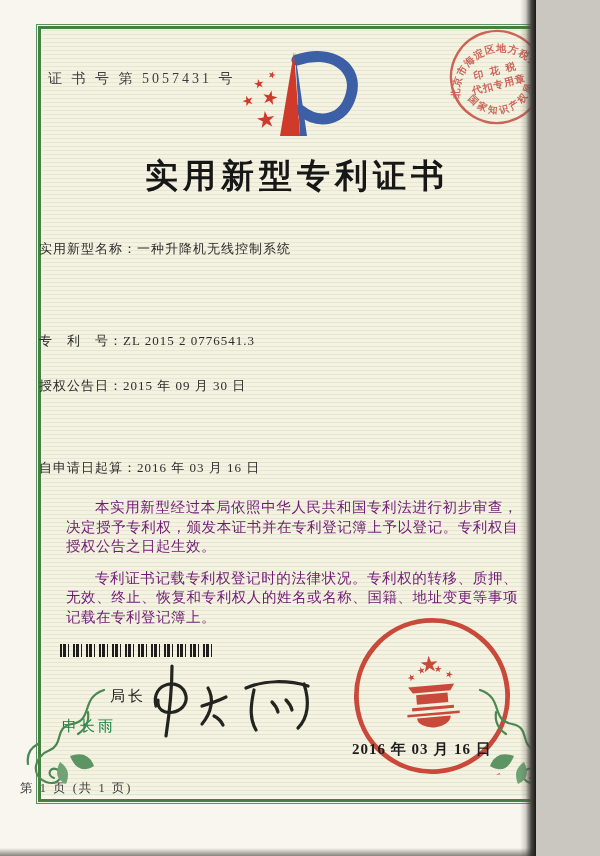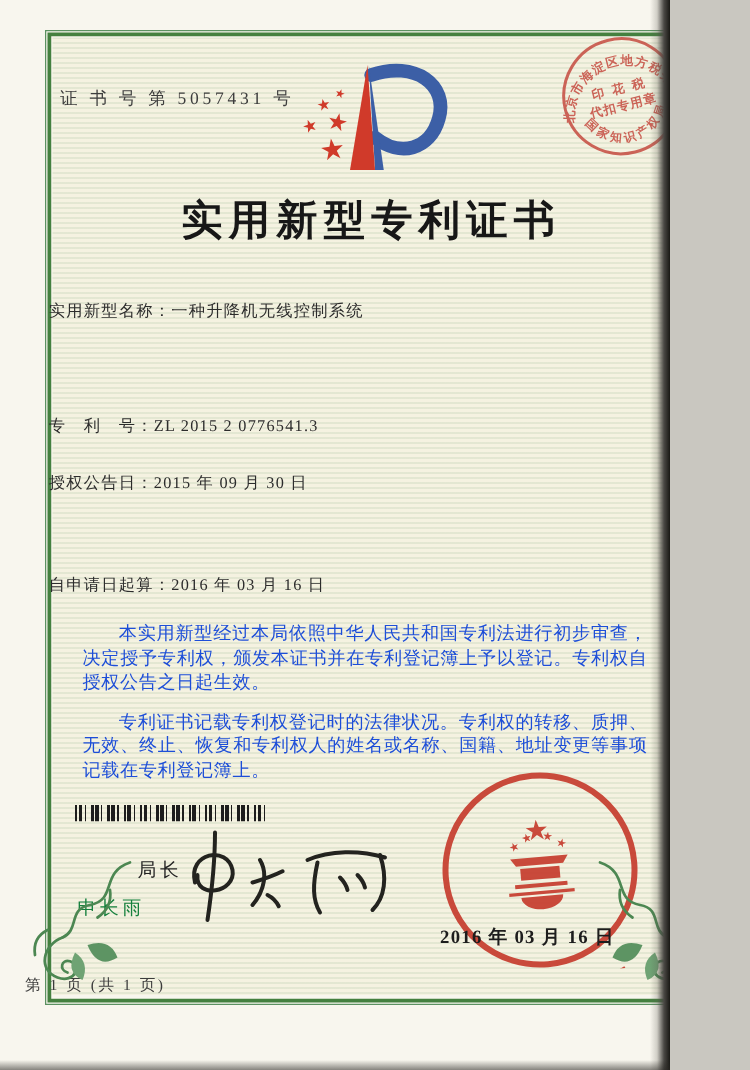--- a/index.html
+++ b/index.html
@@ -21,21 +21,21 @@
       #f5f2e1;}
   .cert-no{position:absolute;left:48px;top:70px;font-size:14px;letter-spacing:3px;color:#3d3d3d;white-space:nowrap;}
   .logo{position:absolute;left:228px;top:46px;}
   .tax-seal{position:absolute;left:446px;top:26px;transform:rotate(-14deg);opacity:.82;}
   .title{position:absolute;left:0;top:154px;width:594px;text-align:center;
     font-size:33px;font-weight:bold;letter-spacing:5px;color:#171717;white-space:nowrap;}
   .field-row{position:absolute;left:39px;font-size:13px;letter-spacing:1px;color:#2c2c2c;white-space:nowrap;}
   .f0{top:240px}.f1{top:287px}.f2{top:332px}.f3{top:377px}.f4{top:420px}.f5{top:459px}
   .paragraphs{position:absolute;left:54px;top:486px;width:476px;}
   .paragraphs p{margin:12px;font-size:14.5px;line-height:19.5px;text-indent:2em;
-    text-align:justify;letter-spacing:.5px;color:#1d4ed8;}
+    text-align:justify;letter-spacing:.5px;color:#701a75;}
   .barcode{position:absolute;left:60px;top:644px;width:156px;height:13px;
     background:repeating-linear-gradient(90deg,
       #1d1d1d 0 2px, rgba(0,0,0,0) 2px 3px,
       #1d1d1d 3px 6px, rgba(0,0,0,0) 6px 8px,
       #1d1d1d 8px 9px, rgba(0,0,0,0) 9px 13px);}
   .director-title{position:absolute;left:62px;top:687px;font-size:15px;letter-spacing:3px;color:#222;margin-left:48px;}
   .director-name{position:absolute;left:62px;top:717px;font-size:15px;letter-spacing:3px;color:#15803d;}
   .signature{position:absolute;left:142px;top:654px;}
   .office-seal{position:absolute;left:348px;top:612px;transform:rotate(-5deg);opacity:.92;}
   .issue-date{position:absolute;left:352px;top:740px;font-size:15px;font-weight:bold;

